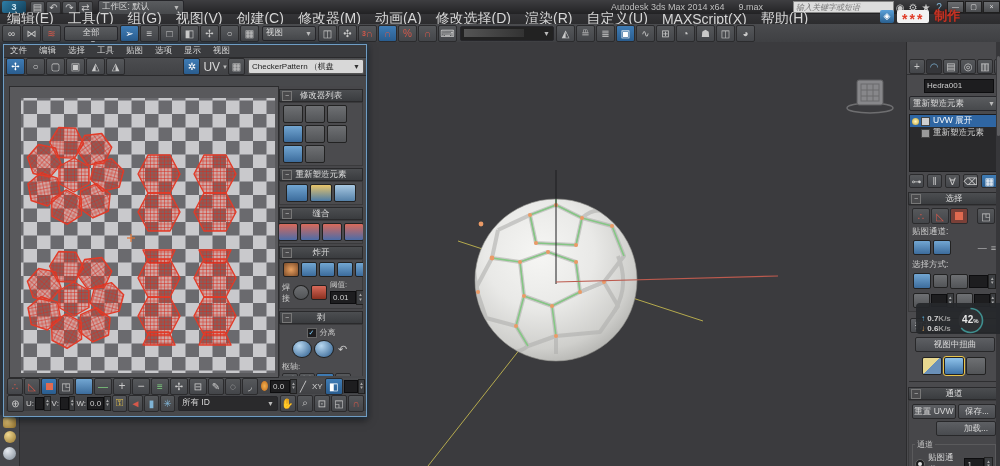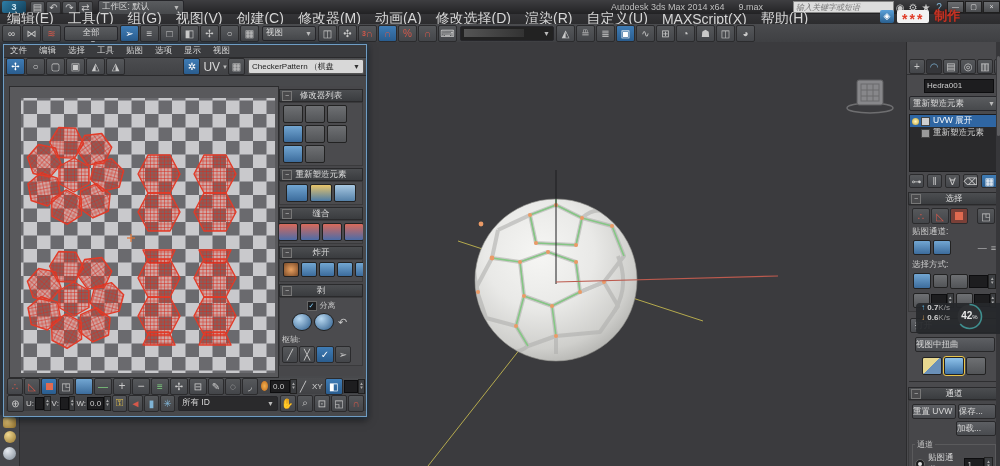--- a/index.html
+++ b/index.html
@@ -19,21 +19,21 @@
   .field{background:#1d1d1f;border:1px solid #0d0d0f;color:#cfcfcf;font-size:8px;
          height:11px;display:flex;align-items:center;padding:0 2px;}
   .spinbtns{display:inline-flex;flex-direction:column;font-size:4.5px;line-height:4.5px;color:#aaa;
             background:#3c3e41;border:1px solid #222;width:7px;align-items:center;justify-content:center;height:13px;}
   .rollh{height:11px;background:linear-gradient(#4c4e51,#3a3c3f);border:1px solid #2a2a2c;
          font-size:8.5px;color:#dcdcdc;display:flex;align-items:center;justify-content:center;
          position:relative;margin-top:2px;}
   .rollh .minus{position:absolute;left:2px;top:1px;width:8px;height:8px;border:1px solid #777;
         font-size:7px;line-height:7px;text-align:center;color:#ccc;background:#4a4a4c;}
   .btn{background:linear-gradient(#5d5f63,#494b4f);border:1px solid #28282a;border-radius:2px;
-       color:#d8d8d8;font-size:8.5px;display:flex;align-items:center;}
+       color:#d8d8d8;font-size:8.5px;display:flex;align-items:center;justify-content:center;}
   .tool{width:18px;height:16px;border:1px solid #222;border-radius:2px;margin:1px;flex:none;
         background:linear-gradient(#72a6d2,#3c6c9c);}
   .tool.grey{background:linear-gradient(#6e7073,#525457);}
   .tool.sel{outline:1px solid #e8c44a;background:linear-gradient(#8ec2ea,#3f74a8);}
   .chk{width:8px;height:8px;background:#1c1c1e;border:1px solid #666;margin-right:3px;
        font-size:7px;line-height:8px;color:#7fd0ff;text-align:center;flex:none;}
   .radio{width:8px;height:8px;border-radius:50%;background:#1c1c1e;border:1px solid #666;
          margin-right:3px;position:relative;flex:none;}
   .radio.on:after{content:"";position:absolute;left:2px;top:2px;width:4px;height:4px;border-radius:50%;background:#dcdcdc;}
   .menuitem{padding:0 7px;font-size:14px;color:#d6d6d6;}
@@ -334,21 +334,21 @@
     <div style="padding:3px;border:1px solid #3a3a3c;margin:0 1px;background:#47474a;">
       <div class="row">
         <div class="btn" style="width:44px;height:13px;">
             <span>重置 UVW</span>
           </div>
         <div class="btn" style="width:38px;height:13px;margin-left:2px;">
             <span>保存...</span>
           </div>
       </div>
       <div class="row" style="justify-content:flex-end;margin-top:2px;">
-        <div class="btn" style="width:38px;height:13px;">
+        <div class="btn" style="width:38px;height:13px;padding-left:20px;">
             <span>加载...</span>
           </div>
       </div>
       <fieldset style="border:1px solid #5a5a5c;margin:3px 0 0 0;padding:2px 2px 4px 2px;">
         <legend style="font-size:8px;color:#c9c9c9;padding:0 2px;">通道</legend>
         <div class="row">
           <span class="radio on"></span>
           <span>贴图通道</span>
           <span class="field" style="width:14px;margin-left:3px;">
               <span>1</span>
@@ -360,21 +360,21 @@
         </div>
 
       </fieldset>
     </div>
 
     <div class="abs" style="right:0;top:0;width:5px;height:424px;background:#37373a;">
       <div style="width:3px;height:80px;background:#5e5e61;margin:14px auto 0 auto;border-radius:2px;"></div>
     </div>
   </div>
 
-  <div class="abs" style="left:916px;top:303px;width:84px;height:31px;background:#26282bee;border-radius:4px 0 0 4px;display:flex;align-items:flex-start;z-index:60;">
+  <div class="abs" style="left:916px;top:303px;width:84px;height:31px;background:#26282bee;border-radius:4px 0 0 4px;display:flex;align-items:flex-end;z-index:60;font-weight:bold;">
     <div style="font-size:8px;line-height:10px;margin-left:5px;">
       <div><span style="color:#5ab4e0;">↑</span> <b>0.7</b><span style="color:#9a9a9a;">K/s</span></div>
       <div><span style="color:#e0a65a;">↓</span> <b>0.6</b><span style="color:#9a9a9a;">K/s</span></div>
     </div>
     <div style="position:relative;width:27px;height:27px;margin-left:6px;">
       <svg width="27" height="27" viewBox="0 0 27 27">
         <circle cx="13.5" cy="13.5" r="12" fill="#2e3033" stroke="#3f8f8f" stroke-width="1.6" stroke-dasharray="48 28" transform="rotate(-90 13.5 13.5)"></circle>
       </svg>
       <span style="position:absolute;left:0;top:7px;width:27px;text-align:center;font-size:10px;color:#e8e8e8;"><b>42</b><span style="font-size:6px;">%</span></span>
     </div>
@@ -519,20 +519,37 @@
         <span class="minus">−</span>
           <span>炸开</span>
       </div>
       <div style="padding:1px 2px 3px 2px;background:#4b4b4e;border:1px solid #3a3a3c;">
         <div class="row">
           <span class="tool grey" style="width:14px;height:13px;background:radial-gradient(#e8a060,#7a4a28);"></span>
           <span class="tool" style="width:14px;height:13px;"></span>
           <span class="tool" style="width:14px;height:13px;"></span>
           <span class="tool" style="width:14px;height:13px;"></span>
           <span class="tool" style="width:14px;height:13px;"></span>
+        </div>
+        <div class="row" style="margin-top:2px;">
+          <span style="font-size:8px;color:#c9c9c9;margin-right:2px;">焊接</span>
+          <span class="tool grey" style="width:14px;height:13px;border-radius:50%;"></span>
+          <span class="tool" style="width:14px;height:13px;background:linear-gradient(#d86a5a,#8a3020);"></span>
+          <div style="margin-left:2px;">
+            <div style="font-size:7.5px;color:#c9c9c9;">阈值:</div>
+            <div class="row">
+              <span class="field" style="width:20px;">
+                  <span>0.01</span>
+                </span>
+              <span class="spinbtns">
+                  <span>▲</span>
+                  <span>▼</span>
+                </span>
+            </div>
+          </div>
         </div>
       </div>
       <div class="rollh">
         <span class="minus">−</span>
           <span>剥</span>
       </div>
       <div style="padding:2px;background:#4b4b4e;border:1px solid #3a3a3c;">
         <div class="row" style="justify-content:center;">
           <span class="chk">✓</span>
           <span style="font-size:8px;color:#c9c9c9;">分离</span>

